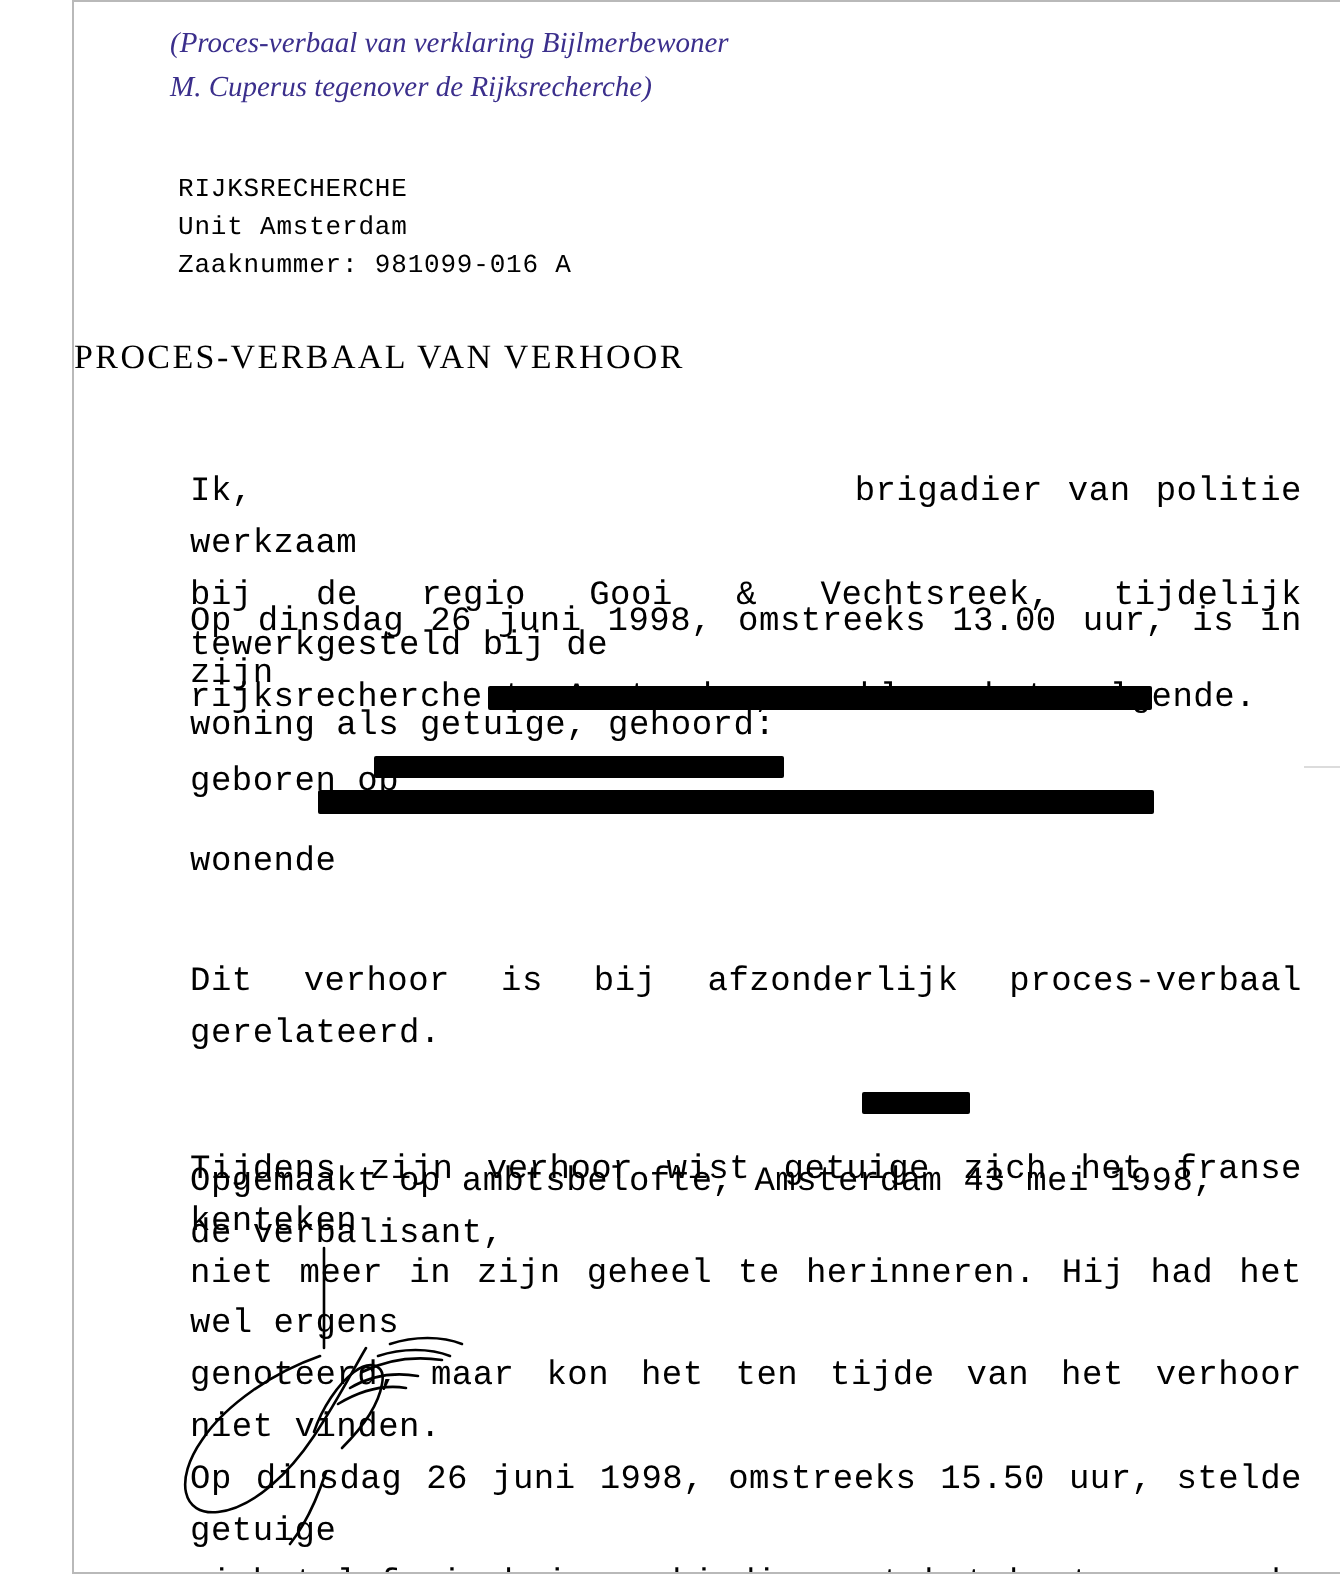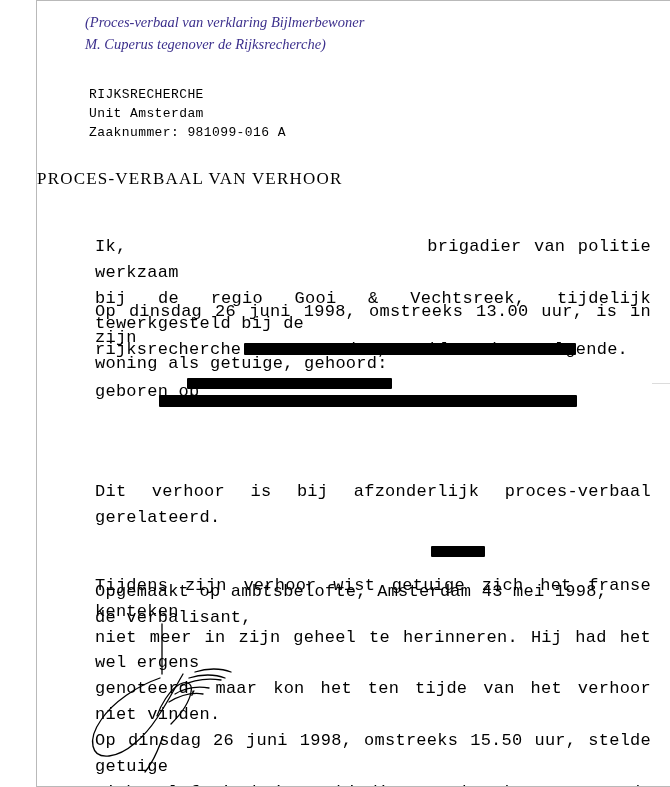--- a/index.html
+++ b/index.html
@@ -125,20 +125,21 @@
 rijksrecherche te Amsterdam, verklaar het volgende.</div>
 
   <div class="body-block blk-2">Op dinsdag 26 juni 1998, omstreeks 13.00 uur, is in zijn
 woning als getuige, gehoord:</div>
 
   <div class="redaction r1"></div>
 
   <div class="body-block blk-3">geboren op</div>
   <div class="redaction r2"></div>
 
+  <div class="body-block blk-4">wonende</div>
   <div class="redaction r3"></div>
 
   <div class="body-block blk-5">Dit verhoor is bij afzonderlijk proces-verbaal gerelateerd.</div>
 
   <div class="body-block blk-6">Tijdens zijn verhoor wist getuige zich het franse kenteken
 niet meer in zijn geheel te herinneren. Hij had het wel ergens
 genoteerd, maar kon het ten tijde van het verhoor niet vinden.
 Op dinsdag 26 juni 1998, omstreeks 15.50 uur, stelde getuige
 zich telefonisch in verbinding met het kantoor van de Rijksre-
 cherche en deelde mij, verbalisant, mede dat hij inmiddels het

